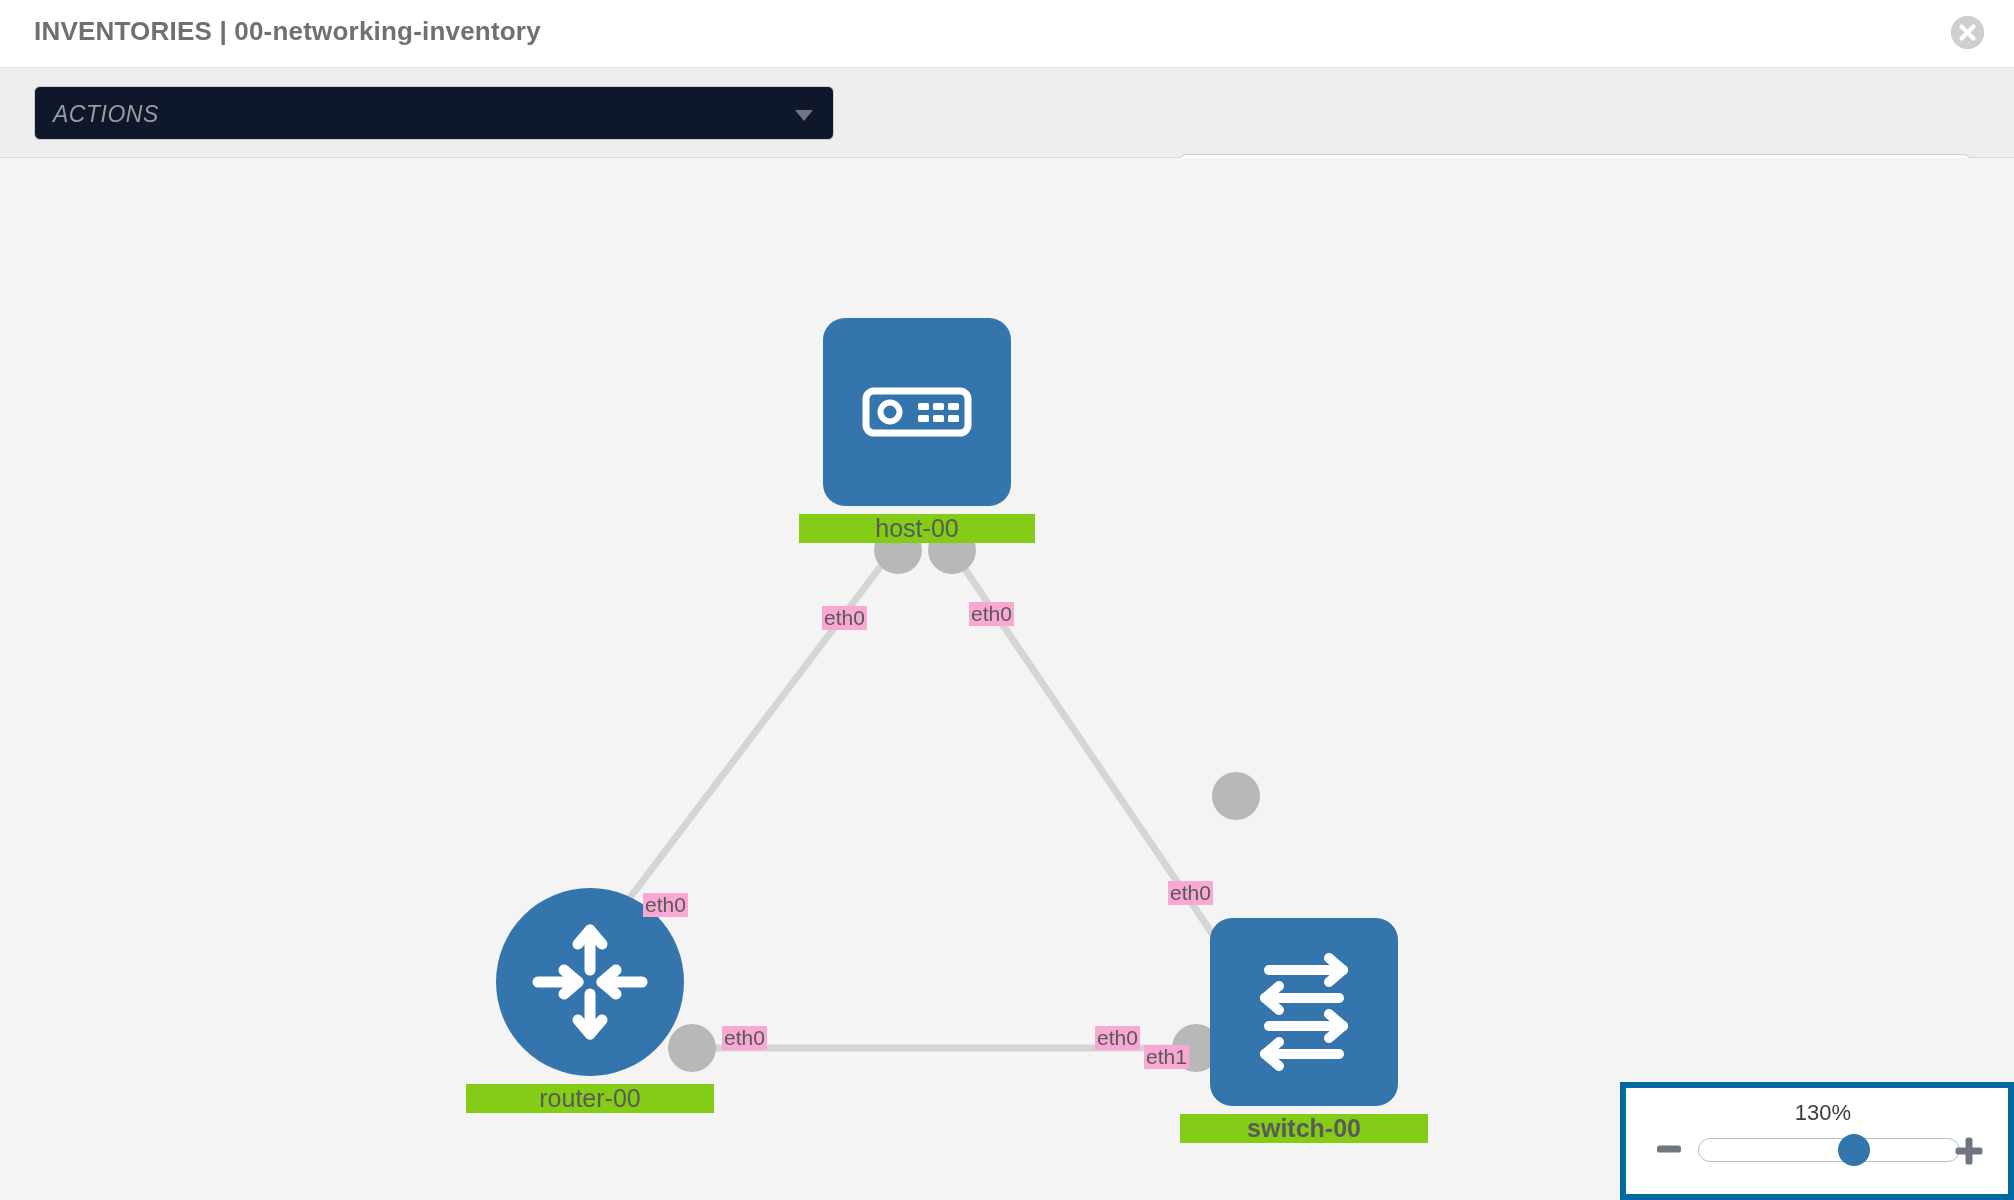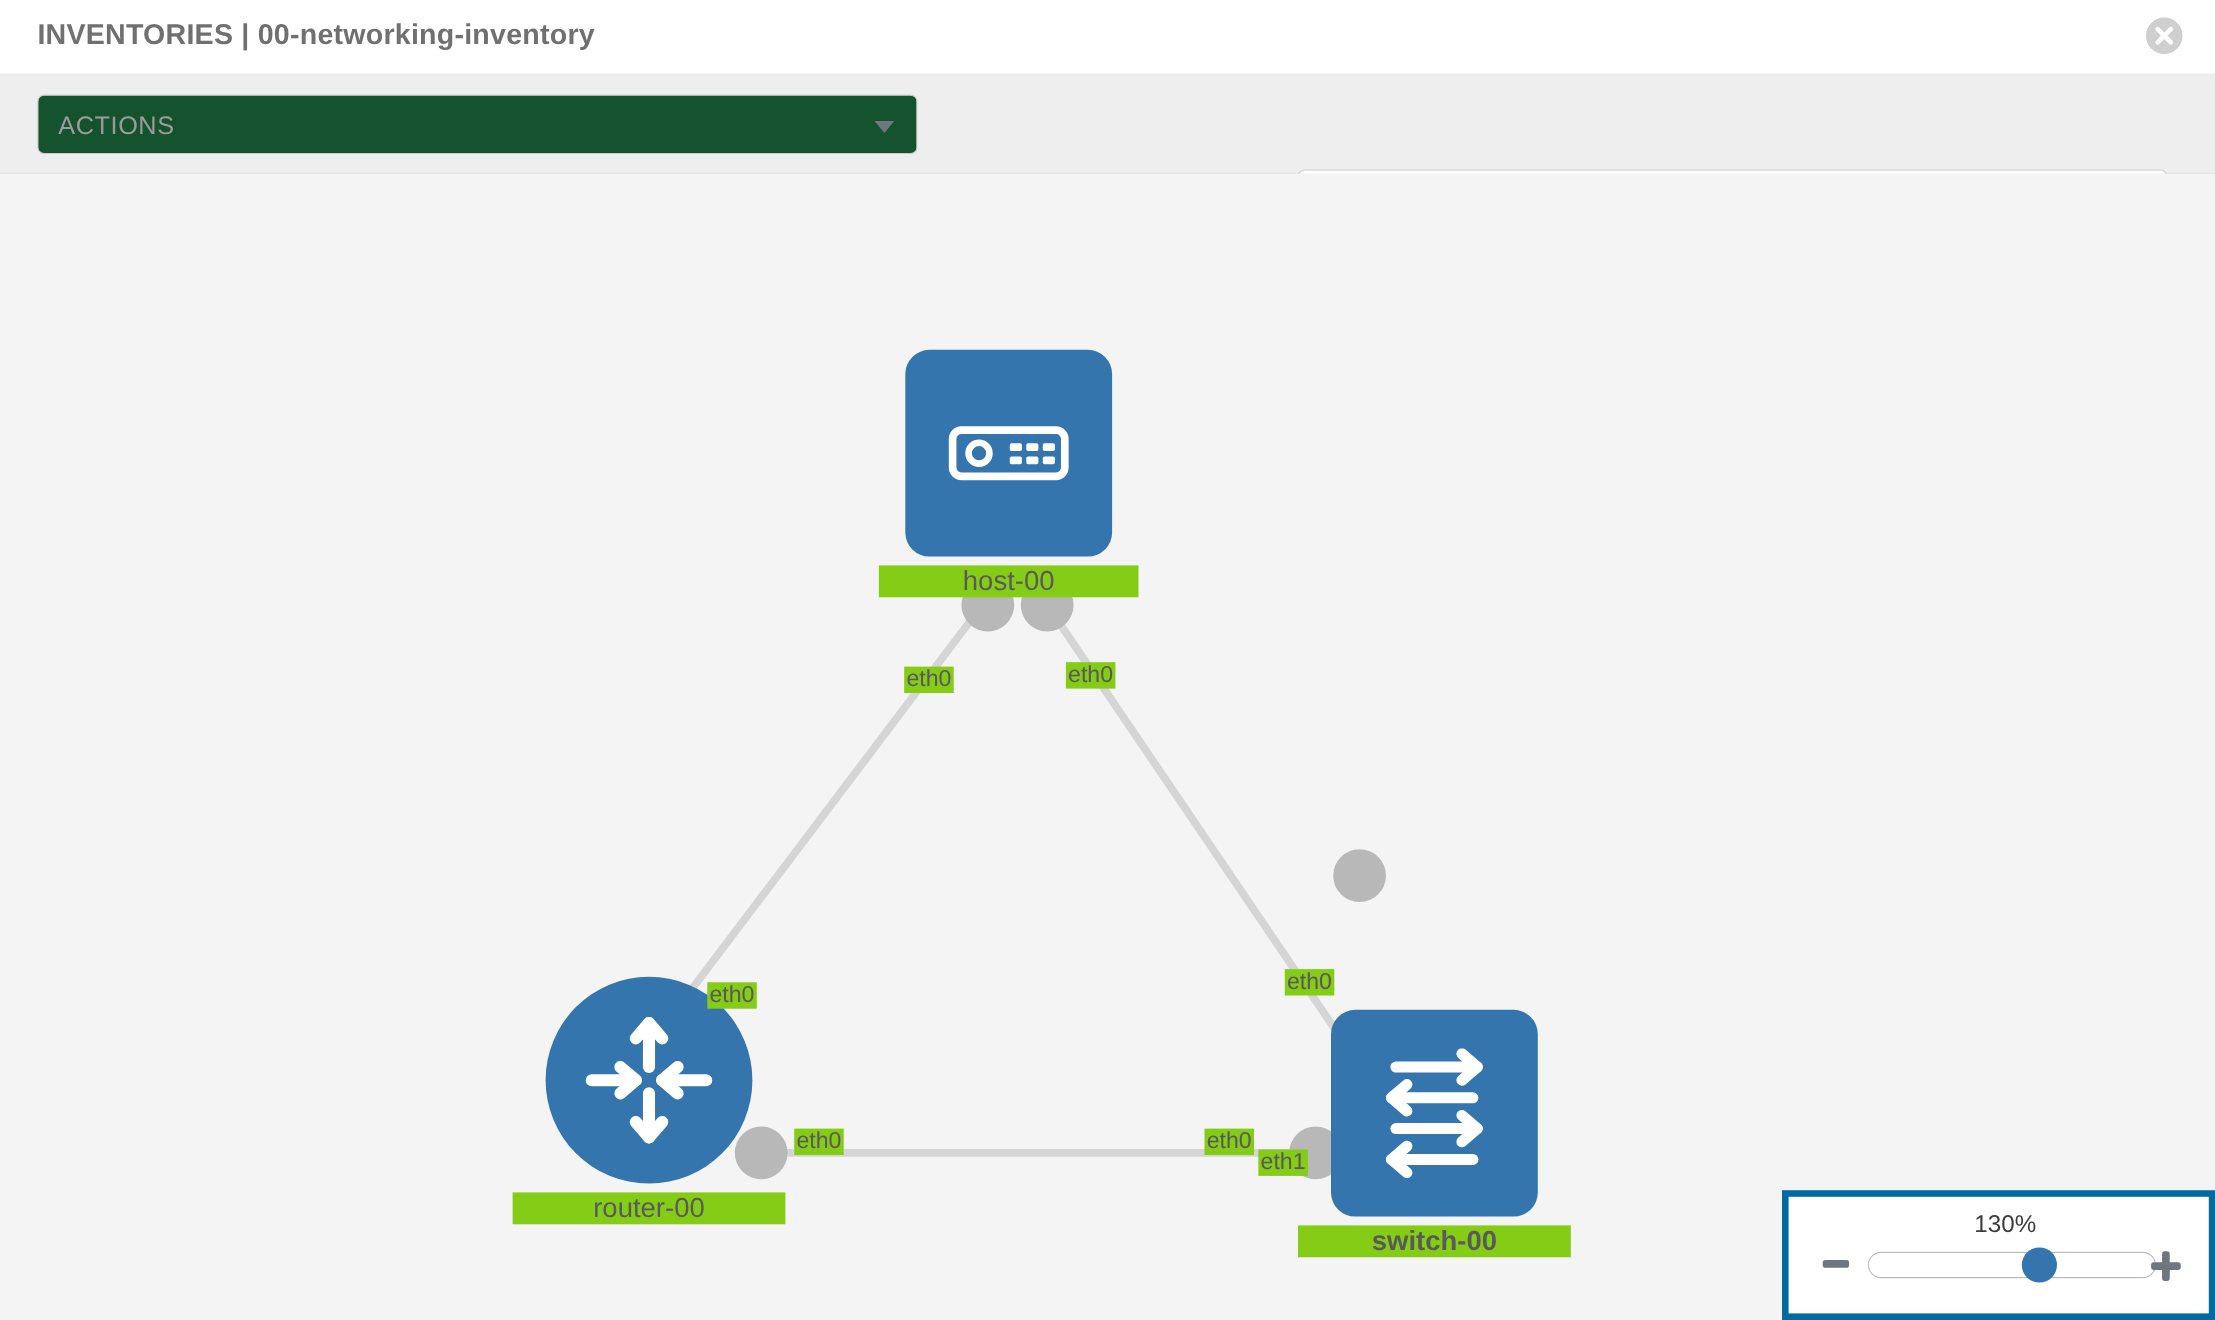--- a/index.html
+++ b/index.html
@@ -34,24 +34,25 @@
   
   .toolbar {
     position: absolute; left: 0; top: 68px;
     width: 2014px; height: 90px;
     background: #eeeeee;
     border-bottom: 1px solid #dcdcdc;
   }
   .actions-select {
     position: absolute; left: 34px; top: 18px;
     width: 800px; height: 54px;
-    background: #14532d;
+    background: #0f172a;
     border: 1px solid #cccccc;
     border-radius: 6px;
     cursor: pointer;
+    font-style: italic;
   }
   .actions-select .sel-label {
     position: absolute; left: 18px; top: 14px;
     font-size: 23px; color: #9b9b9b; letter-spacing: 0.5px;
   }
   .caret {
     position: absolute; right: 20px; top: 23px;
     width: 0; height: 0;
     border-left: 9px solid transparent;
     border-right: 9px solid transparent;
@@ -100,21 +101,21 @@
     position: absolute;
     font-size: 25px; color: #5a5a5a;
     background: #84cc16;
     white-space: nowrap;
     padding: 0 3px;
     text-align: center;
   }
   .edge-label {
     position: absolute;
     font-size: 21px; color: #595959;
-    background: #84cc16;
+    background: #f9a8d4;
     white-space: nowrap;
     padding: 0 2px;
   }
 
   
   .zoom-panel {
     position: absolute; left: 1620px; top: 1082px;
     width: 394px; height: 118px;
     background: #ffffff;
     border: 6px solid #0369a1;

